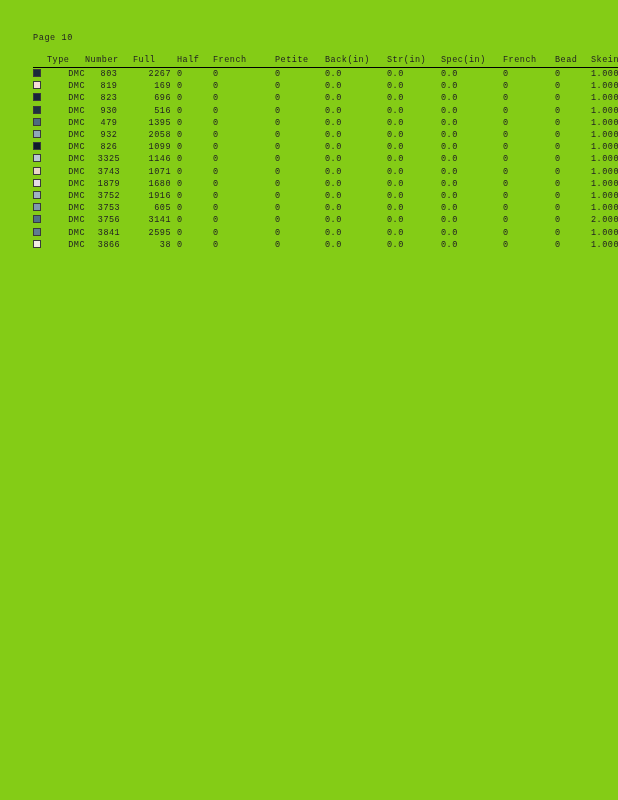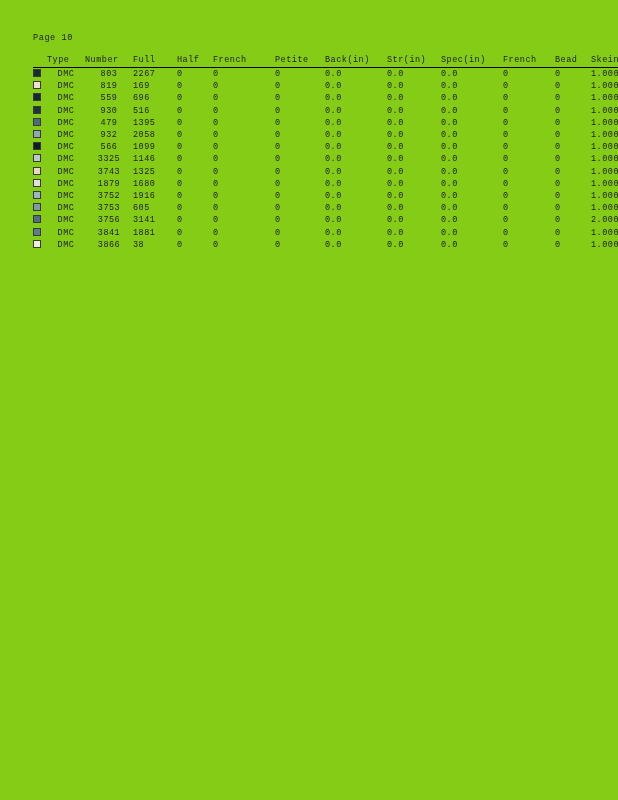--- a/index.html
+++ b/index.html
@@ -58,23 +58,23 @@
   table.floss thead tr.hdr th {
     padding-bottom: 2px;
   }
   table.floss td {
     padding: 1.1px 0;
     white-space: pre;
     vertical-align: middle;
   }
   
   .c-sw   { width: 14px; }
-  .c-type { width: 38px; text-align: center; }
+  .c-type { width: 38px; text-align: right; }
   .c-num  { width: 48px; text-align: center; }
-  .c-full { width: 44px; padding-right: 6px !important; }
+  .c-full { width: 44px; text-align: right; padding-right: 6px !important; }
   .c-half { width: 36px; text-align: left; }
   .c-quar { width: 62px; text-align: left; }
   .c-pet  { width: 50px; text-align: left; }
   .c-back { width: 62px; text-align: left; }
   .c-str  { width: 54px; text-align: left; }
   .c-spec { width: 62px; text-align: left; }
   .c-fren { width: 52px; text-align: left; }
   .c-bead { width: 36px; text-align: left; }
   .c-skein{ width: 48px; text-align: left; }
 
@@ -143,21 +143,21 @@
             <td class="c-back">0.0</td>
             <td class="c-str">0.0</td>
             <td class="c-spec">0.0</td>
             <td class="c-fren">0</td>
             <td class="c-bead">0</td>
             <td class="c-skein">1.000</td>
           </tr>
           <tr>
             <td class="c-sw"><span class="swatch" style="background: rgb(24, 36, 58);"></span></td>
             <td class="c-type">DMC</td>
-            <td class="c-num">559</td>
+            <td class="c-num">823</td>
             <td class="c-full">696</td>
             <td class="c-half">0</td>
             <td class="c-quar">0</td>
             <td class="c-pet">0</td>
             <td class="c-back">0.0</td>
             <td class="c-str">0.0</td>
             <td class="c-spec">0.0</td>
             <td class="c-fren">0</td>
             <td class="c-bead">0</td>
             <td class="c-skein">1.000</td>
@@ -203,21 +203,21 @@
             <td class="c-back">0.0</td>
             <td class="c-str">0.0</td>
             <td class="c-spec">0.0</td>
             <td class="c-fren">0</td>
             <td class="c-bead">0</td>
             <td class="c-skein">1.000</td>
           </tr>
           <tr>
             <td class="c-sw"><span class="swatch" style="background: rgb(16, 28, 44);"></span></td>
             <td class="c-type">DMC</td>
-            <td class="c-num">566</td>
+            <td class="c-num">826</td>
             <td class="c-full">1099</td>
             <td class="c-half">0</td>
             <td class="c-quar">0</td>
             <td class="c-pet">0</td>
             <td class="c-back">0.0</td>
             <td class="c-str">0.0</td>
             <td class="c-spec">0.0</td>
             <td class="c-fren">0</td>
             <td class="c-bead">0</td>
             <td class="c-skein">1.000</td>
@@ -234,21 +234,21 @@
             <td class="c-str">0.0</td>
             <td class="c-spec">0.0</td>
             <td class="c-fren">0</td>
             <td class="c-bead">0</td>
             <td class="c-skein">1.000</td>
           </tr>
           <tr>
             <td class="c-sw"><span class="swatch" style="background: rgb(233, 214, 199);"></span></td>
             <td class="c-type">DMC</td>
             <td class="c-num">3743</td>
-            <td class="c-full">1325</td>
+            <td class="c-full">1071</td>
             <td class="c-half">0</td>
             <td class="c-quar">0</td>
             <td class="c-pet">0</td>
             <td class="c-back">0.0</td>
             <td class="c-str">0.0</td>
             <td class="c-spec">0.0</td>
             <td class="c-fren">0</td>
             <td class="c-bead">0</td>
             <td class="c-skein">1.000</td>
           </tr>
@@ -309,21 +309,21 @@
             <td class="c-str">0.0</td>
             <td class="c-spec">0.0</td>
             <td class="c-fren">0</td>
             <td class="c-bead">0</td>
             <td class="c-skein">2.000</td>
           </tr>
           <tr>
             <td class="c-sw"><span class="swatch" style="background: rgb(95, 123, 144);"></span></td>
             <td class="c-type">DMC</td>
             <td class="c-num">3841</td>
-            <td class="c-full">1881</td>
+            <td class="c-full">2595</td>
             <td class="c-half">0</td>
             <td class="c-quar">0</td>
             <td class="c-pet">0</td>
             <td class="c-back">0.0</td>
             <td class="c-str">0.0</td>
             <td class="c-spec">0.0</td>
             <td class="c-fren">0</td>
             <td class="c-bead">0</td>
             <td class="c-skein">1.000</td>
           </tr>

